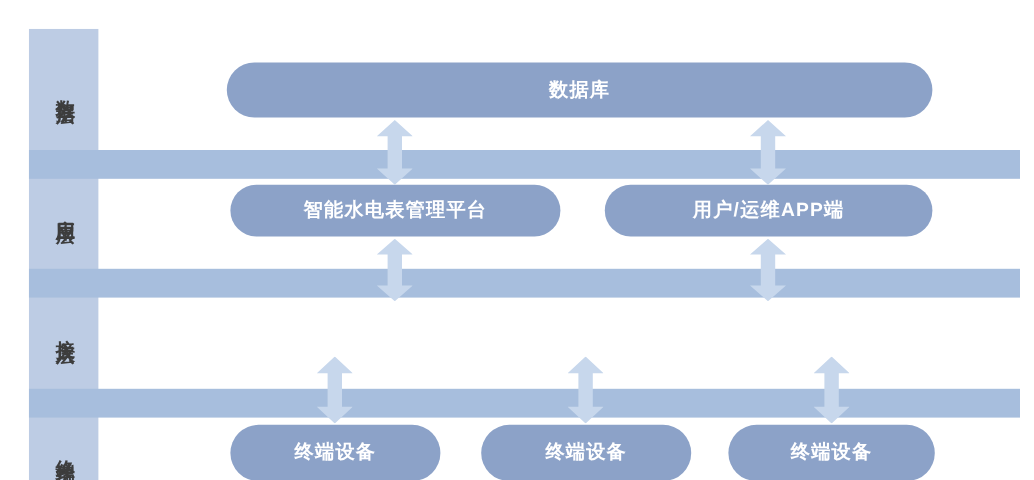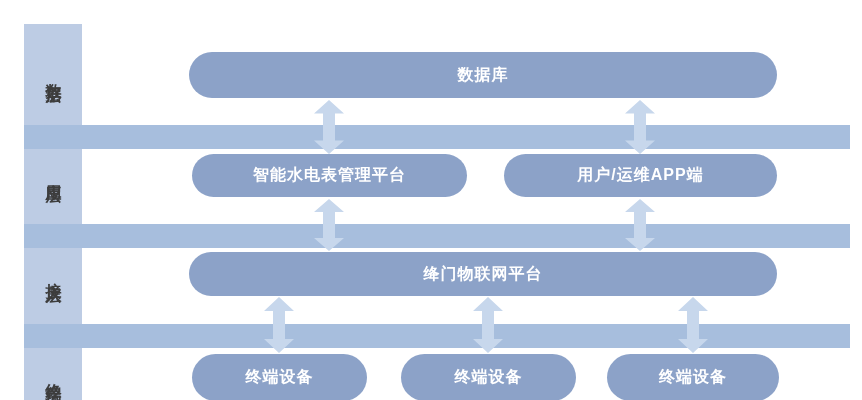--- a/index.html
+++ b/index.html
@@ -76,18 +76,17 @@
   <div class="arrow a2"></div>
   <div class="arrow a3"></div>
   <div class="arrow a4"></div>
   <div class="arrow a5"></div>
   <div class="arrow a6"></div>
   <div class="arrow a7"></div>
 
   <div class="pill database">数据库</div>
   <div class="pill app">用户/运维APP端</div>
   <div class="pill platform">智能水电表管理平台</div>
-  <div class="pill iot">绛门物联网平台</div>
   <div class="pill t1">终端设备</div>
   <div class="pill t2">终端设备</div>
   <div class="pill t3">终端设备</div>
 
 </div>
 
 </body></html>

